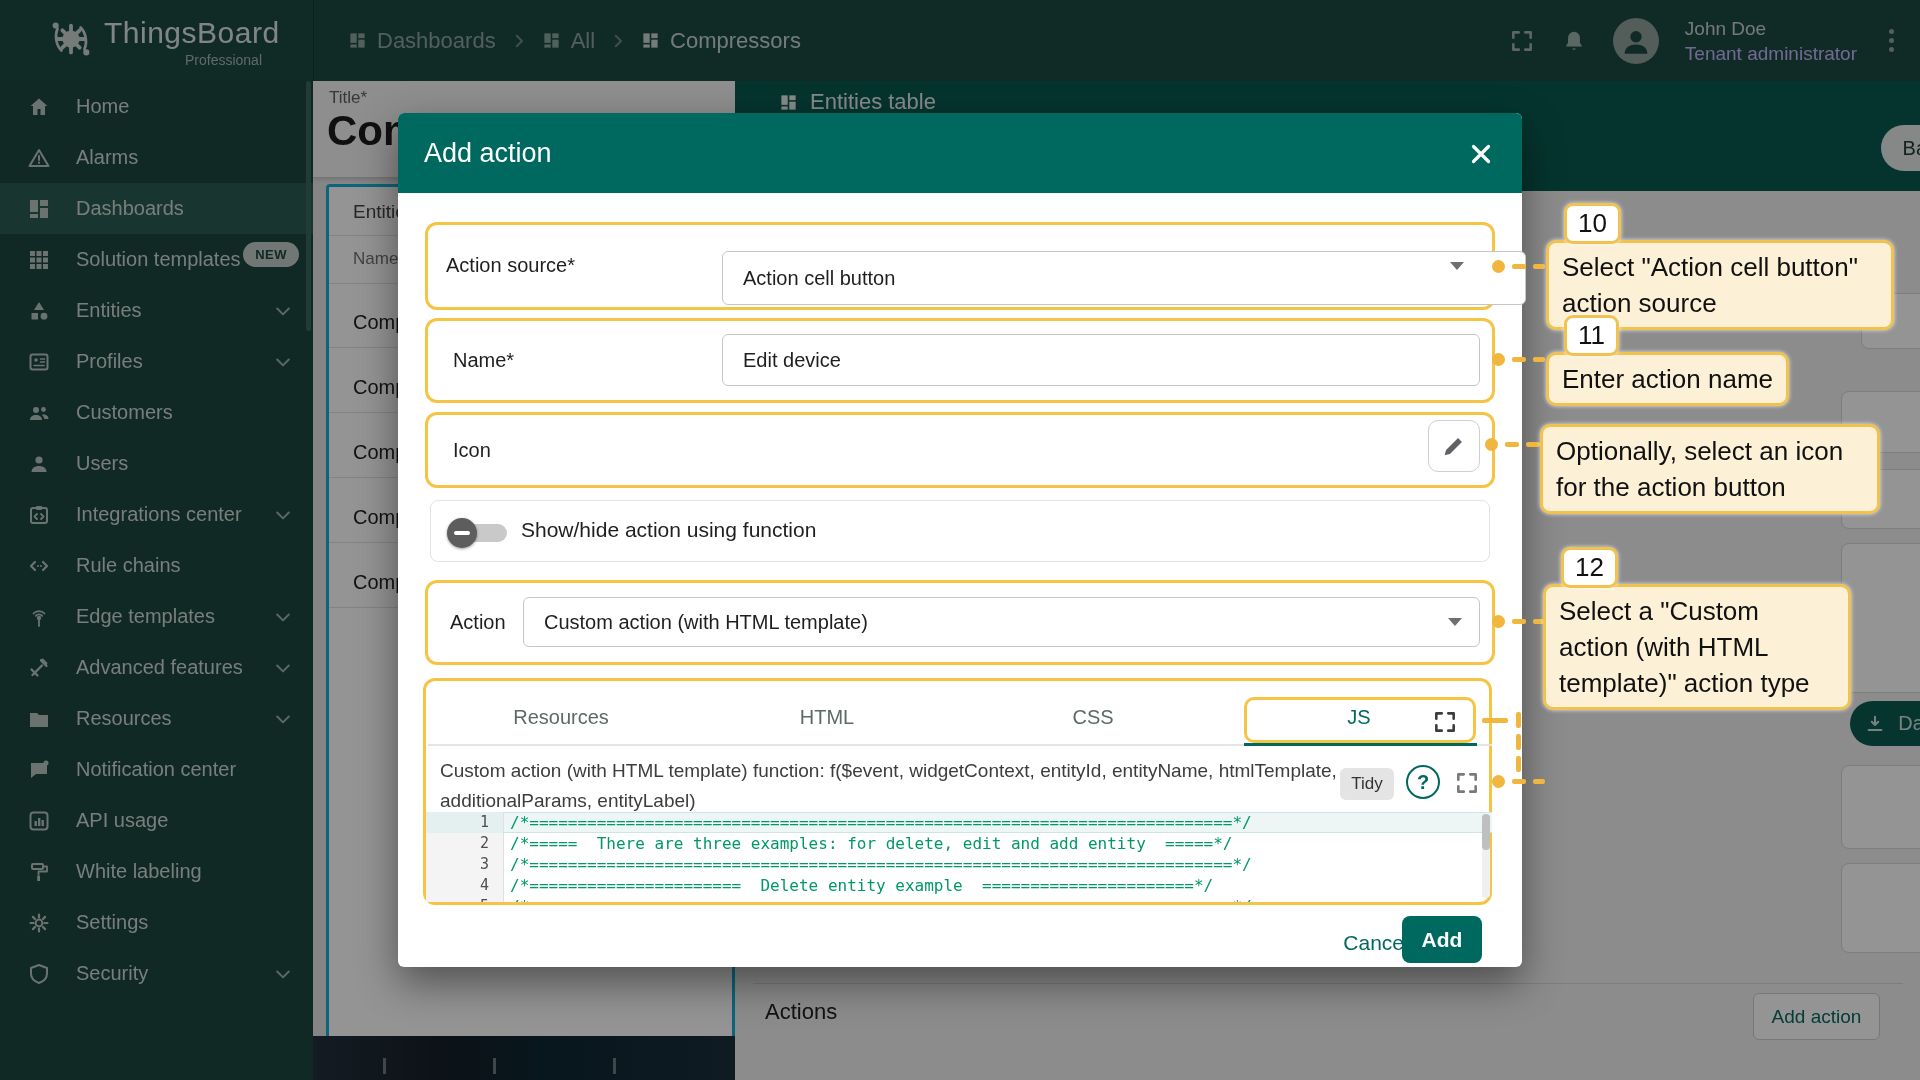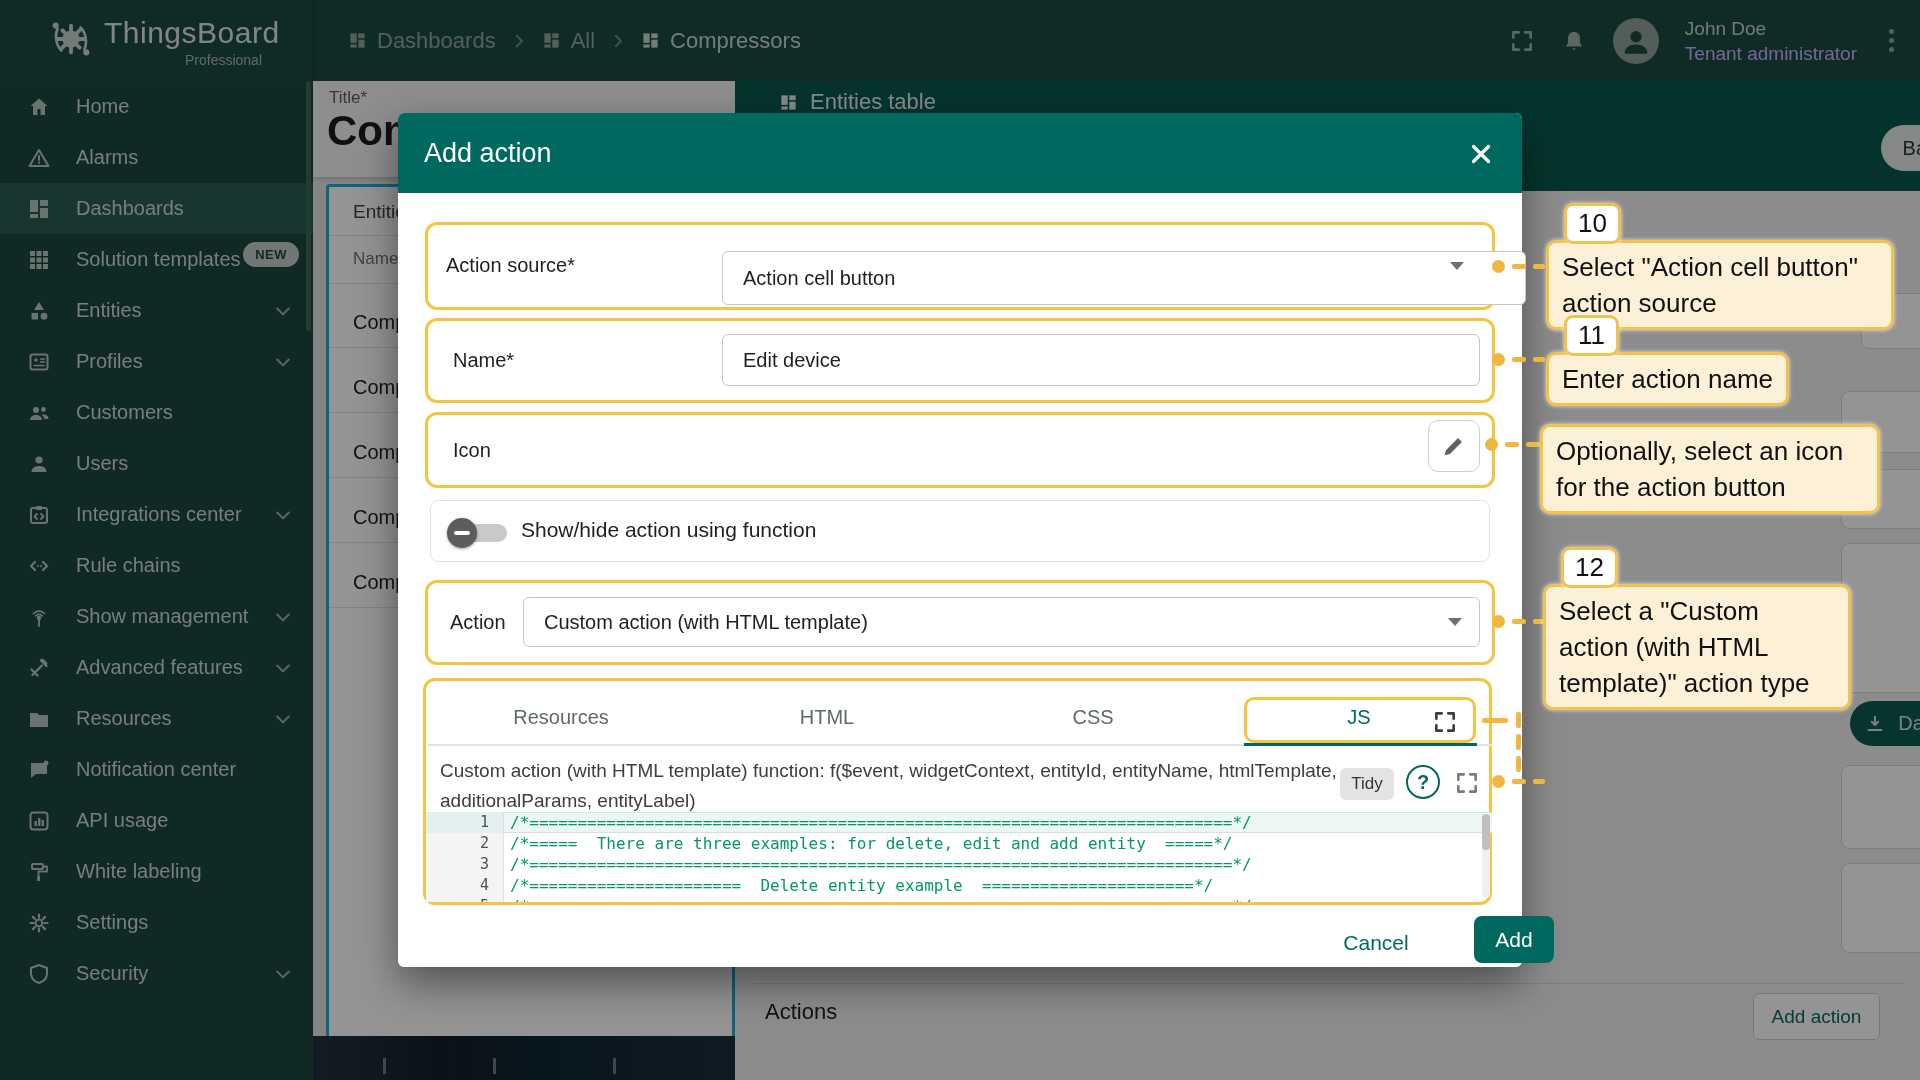--- a/index.html
+++ b/index.html
@@ -103,21 +103,21 @@
   .editor { position:absolute; left:28px; top:699px; width:1066px; height:90px; overflow:hidden; font-family:"DejaVu Sans Mono", monospace; }
   .cm-row { position:relative; display:flex; height:21px; align-items:center; }
   .cm-gut { width:78px; flex:none; text-align:right; padding-right:14px; font-size:15px; color:#4f4f4f; background:#f4f4f4; height:21px; line-height:21px; border-right:1px solid #e0e0e0; }
   .cm-code { white-space:pre; font-size:16px; color:#009966; padding-left:6px; height:21px; line-height:21px; }
   .cm-row.active { background:#edf5f5; box-shadow:inset 0 1px 0 #cfe4e4, inset 0 -1px 0 #cfe4e4; }
   .cm-row.active .cm-gut { background:#e4efef; }
   .ed-scroll { position:absolute; left:1084px; top:701px; width:8px; height:84px; background:#f0f0f0; border-radius:4px; }
   .ed-thumb { position:absolute; left:0; top:0; width:8px; height:36px; background:#bfbfbf; border-radius:4px; }
 
   .btn-cancel { position:absolute; left:930px; top:808px; width:96px; height:44px; color:#00695f; font-size:21px; font-weight:500; display:flex; align-items:center; justify-content:center; cursor:pointer; }
-  .btn-add { position:absolute; left:1076px; top:803px; width:80px; height:47px; background:#00695f; border-radius:8px; color:#fff; font-size:21px; font-weight:400; display:flex; align-items:center; justify-content:center; cursor:pointer; }
+  .btn-add { position:absolute; left:1004px; top:803px; width:80px; height:47px; background:#00695f; border-radius:8px; color:#fff; font-size:21px; font-weight:700; display:flex; align-items:center; justify-content:center; cursor:pointer; }
 
   
   .callout { position:absolute; z-index:70; }
   .co-badge { position:absolute; left:18px; top:-37px; background:#fff; border:3px solid #f2c24e; border-radius:9px; padding:2px 11px; font-size:26px; color:#111; box-shadow:0 0 4px rgba(255,255,255,.8); }
   .co-box { background:#fcf0d7; border:3px solid #f2c24e; border-radius:10px; padding:6px 13px; font-size:26px; line-height:36px; color:#111; box-shadow:0 0 4px rgba(255,255,255,.8); }
   .nowrap { white-space:nowrap; }
 
   
   .dot { position:absolute; width:13px; height:13px; border-radius:50%; background:#f0b63e; z-index:60; }
   .dashH { position:absolute; height:5px; border-radius:2px; background:#f0b63e; z-index:60; }
@@ -351,21 +351,21 @@
         </span>
         <span class="sb-lb">Rule chains</span>
       </div>
     <div class="sb-item">
         <span class="sb-ic">
           <svg width="24" height="24" viewBox="0 0 24 24" fill="none" stroke="currentColor" stroke-width="2" stroke-linecap="round" stroke-linejoin="round">
             <circle cx="12" cy="13" r="2.2" fill="currentColor" stroke="none"></circle>
             <path d="M12 15.5V21M6.5 8.5a7.5 7.5 0 0111 0M8.8 10.8a4.2 4.2 0 016.4 0" stroke-width="1.8"></path>
           </svg>
         </span>
-        <span class="sb-lb">Show management</span>
+        <span class="sb-lb">Edge templates</span>
         <span class="sb-chev">
           <svg width="20" height="20" viewBox="0 0 24 24" fill="none" stroke="currentColor" stroke-width="2" stroke-linecap="round" stroke-linejoin="round">
             <path d="M5 9l7 7 7-7" stroke-width="2.4"></path>
           </svg>
         </span>
       </div>
     <div class="sb-item">
         <span class="sb-ic">
           <svg width="24" height="24" viewBox="0 0 24 24" fill="none" stroke="currentColor" stroke-width="2" stroke-linecap="round" stroke-linejoin="round">
             <path d="M5.5 19L15 9.5M14 4.5l5.5 5.5M4.5 13.5l6 6" stroke-width="2.4"></path>

